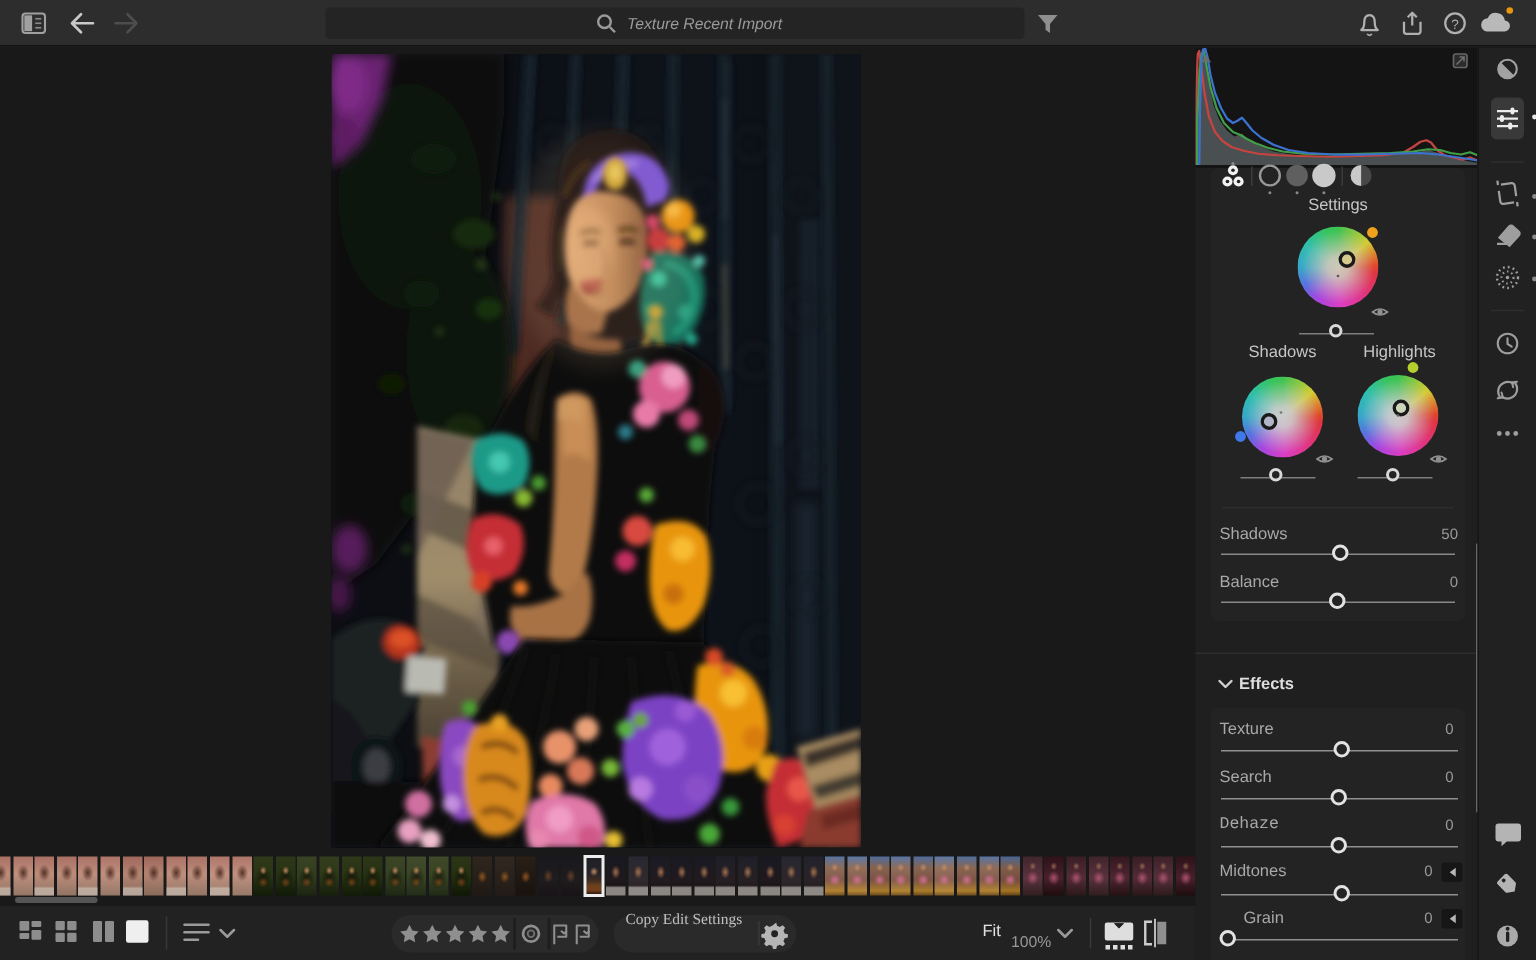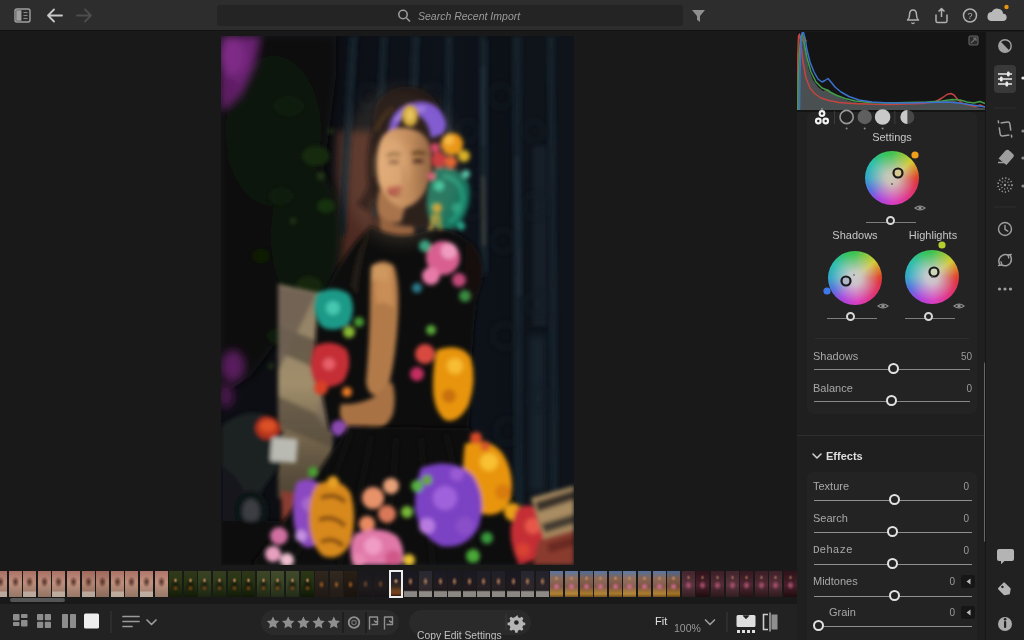--- a/index.html
+++ b/index.html
@@ -451,21 +451,21 @@
 <div class="th" style="left:725.6px;width:13px;background:radial-gradient(ellipse 42% 26% at 50% 55%, rgba(192,96,128,0.9), rgba(0,0,0,0) 78%),radial-gradient(ellipse 28% 16% at 50% 25%, rgba(180,130,95,0.8), rgba(0,0,0,0) 70%),linear-gradient(180deg, rgb(55,25,33) 0%, rgb(81,39,51) 55%, rgb(37,17,19) 100%);"></div>
 <div class="th" style="left:740.2px;width:13px;background:radial-gradient(ellipse 42% 26% at 50% 55%, rgba(192,96,128,0.9), rgba(0,0,0,0) 78%),radial-gradient(ellipse 28% 16% at 50% 25%, rgba(180,130,95,0.8), rgba(0,0,0,0) 70%),linear-gradient(180deg, rgb(69,39,47) 0%, rgb(95,53,65) 55%, rgb(51,31,33) 100%);"></div>
 <div class="th" style="left:754.8px;width:13px;background:radial-gradient(ellipse 42% 26% at 50% 55%, rgba(192,96,128,0.9), rgba(0,0,0,0) 78%),radial-gradient(ellipse 28% 16% at 50% 25%, rgba(180,130,95,0.8), rgba(0,0,0,0) 70%),linear-gradient(180deg, rgb(74,44,52) 0%, rgb(100,58,70) 55%, rgb(56,36,38) 100%);"></div>
 <div class="th" style="left:769.4px;width:13px;background:radial-gradient(ellipse 42% 26% at 50% 55%, rgba(192,96,128,0.9), rgba(0,0,0,0) 78%),radial-gradient(ellipse 28% 16% at 50% 25%, rgba(180,130,95,0.8), rgba(0,0,0,0) 70%),linear-gradient(180deg, rgb(54,24,32) 0%, rgb(80,38,50) 55%, rgb(36,16,18) 100%);"></div>
 <div class="th" style="left:784.0px;width:13px;background:radial-gradient(ellipse 42% 26% at 50% 55%, rgba(192,96,128,0.9), rgba(0,0,0,0) 78%),radial-gradient(ellipse 28% 16% at 50% 25%, rgba(180,130,95,0.8), rgba(0,0,0,0) 70%),linear-gradient(180deg, rgb(70,40,48) 0%, rgb(96,54,66) 55%, rgb(52,32,34) 100%);"></div>
 </div>
   <div id="stripbar"></div>
   <div id="botbar">
     <div class="pill" style="left:261px; top:6px; width:138px; height:25px;"></div>
     <div class="pill" style="left:409px; top:6px; width:122px; height:25px;"></div>
-    <div class="abs" style="left:417px; top:26px; font-size:10.3px; color:#c0c0c0;">Copy Edit Settings</div>
+    <div class="abs" style="left:417px; top:4px; font-size:10.3px; color:#c0c0c0;font-family:Liberation Serif, serif;">Copy Edit Settings</div>
     <div class="abs" style="left:655px; top:10.5px; font-size:11px; color:#e2e2e2;">Fit</div>
     <div class="abs" style="left:674px; top:18px; font-size:10.5px; color:#989898;">100%</div>
     <svg class="abs" style="left:0; top:0;" width="797" height="36" viewBox="0 0 797 36">
       <g fill="#8d8d8d">
         <rect x="13" y="10" width="6.5" height="6.5" rx="0.8"></rect>
         <rect x="21" y="10" width="6.5" height="4" rx="0.8"></rect>
         <rect x="13" y="18" width="6.5" height="4" rx="0.8"></rect>
         <rect x="21" y="16" width="6.5" height="6.5" rx="0.8"></rect>
         <rect x="37" y="10" width="6.2" height="6.2" rx="0.8"></rect>
         <rect x="44.8" y="10" width="6.2" height="6.2" rx="0.8"></rect>
@@ -693,21 +693,21 @@
         <path d="M17.63,5.84 C17.27,5.33 16.67,5 16,5 L5,5.01 C3.9,5.01 3,5.9 3,7 v10 c0,1.1 0.9,1.99 2,1.99 L16,19 c0.67,0 1.27,-0.33 1.63,-0.84 L22,12 17.63,5.84 z" fill="#b4b4b4"></path>
         <circle cx="6.5" cy="12" r="1.9" fill="#212121"></circle>
       </g>
       <circle cx="19" cy="592" r="7" fill="#aaaaaa"></circle>
       <rect x="18" y="589" width="2.2" height="7" rx="1" fill="#212121"></rect>
       <circle cx="19.1" cy="587.2" r="1.3" fill="#212121"></circle>
     </svg>
   </div>
   <div id="topbar">
     <div id="searchbox"></div>
-    <div id="searchtxt">Search Recent Import</div>
+    <div id="searchtxt">Texture Recent Import</div>
     <svg class="abs" style="left:0;top:0" width="1024" height="32" viewBox="0 0 1024 32">
       <g fill="none" stroke="#a0a0a0" stroke-width="1.4">
         <rect x="15" y="9" width="15" height="13" rx="2"></rect>
         <rect x="16.2" y="10.2" width="5.2" height="10.6" fill="#a0a0a0" stroke="none"></rect>
         <g stroke="#8a8a8a" stroke-width="1.1">
           <line x1="23.5" y1="12.5" x2="27.5" y2="12.5"></line>
           <line x1="23.5" y1="15.5" x2="27.5" y2="15.5"></line>
           <line x1="23.5" y1="18.5" x2="27.5" y2="18.5"></line>
         </g>
       </g>

